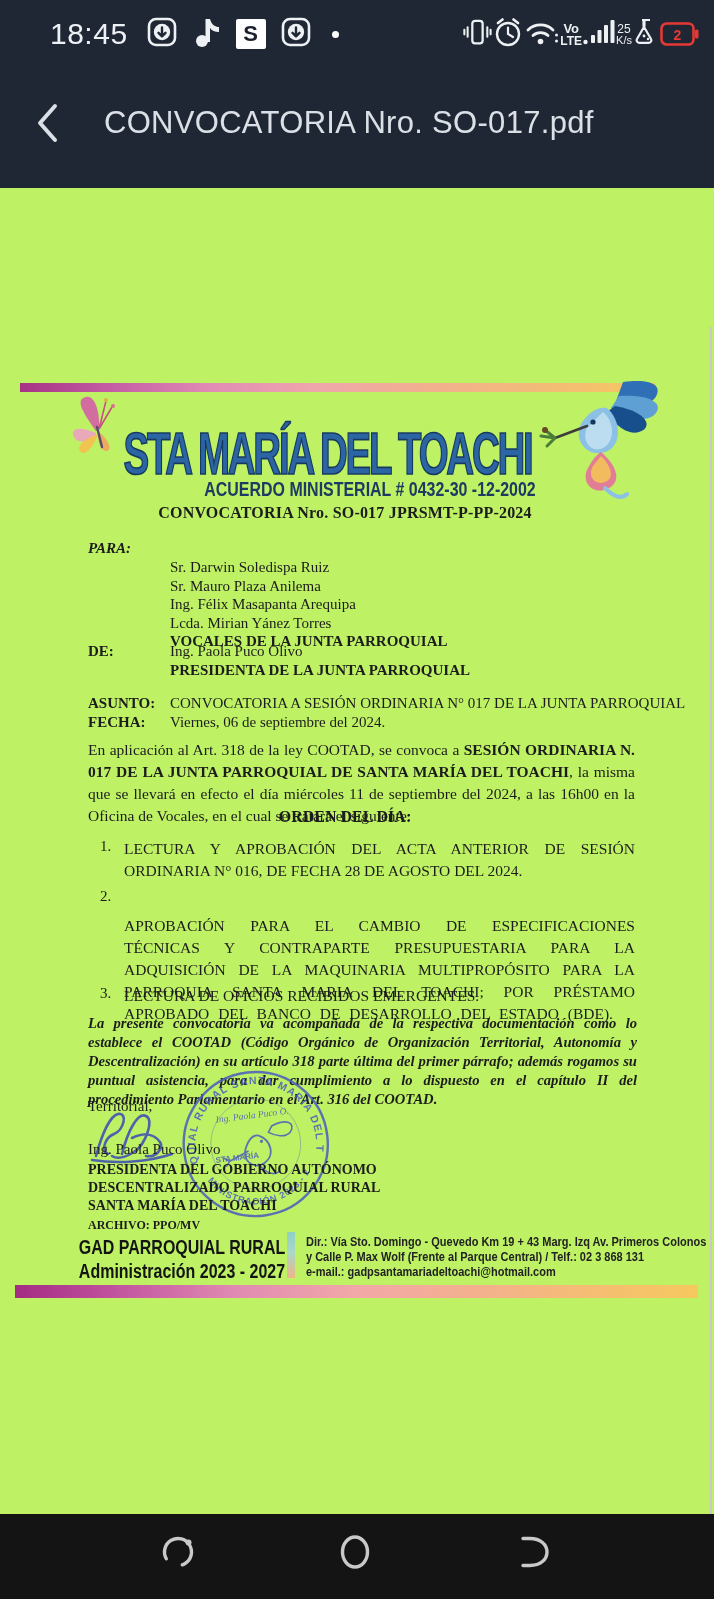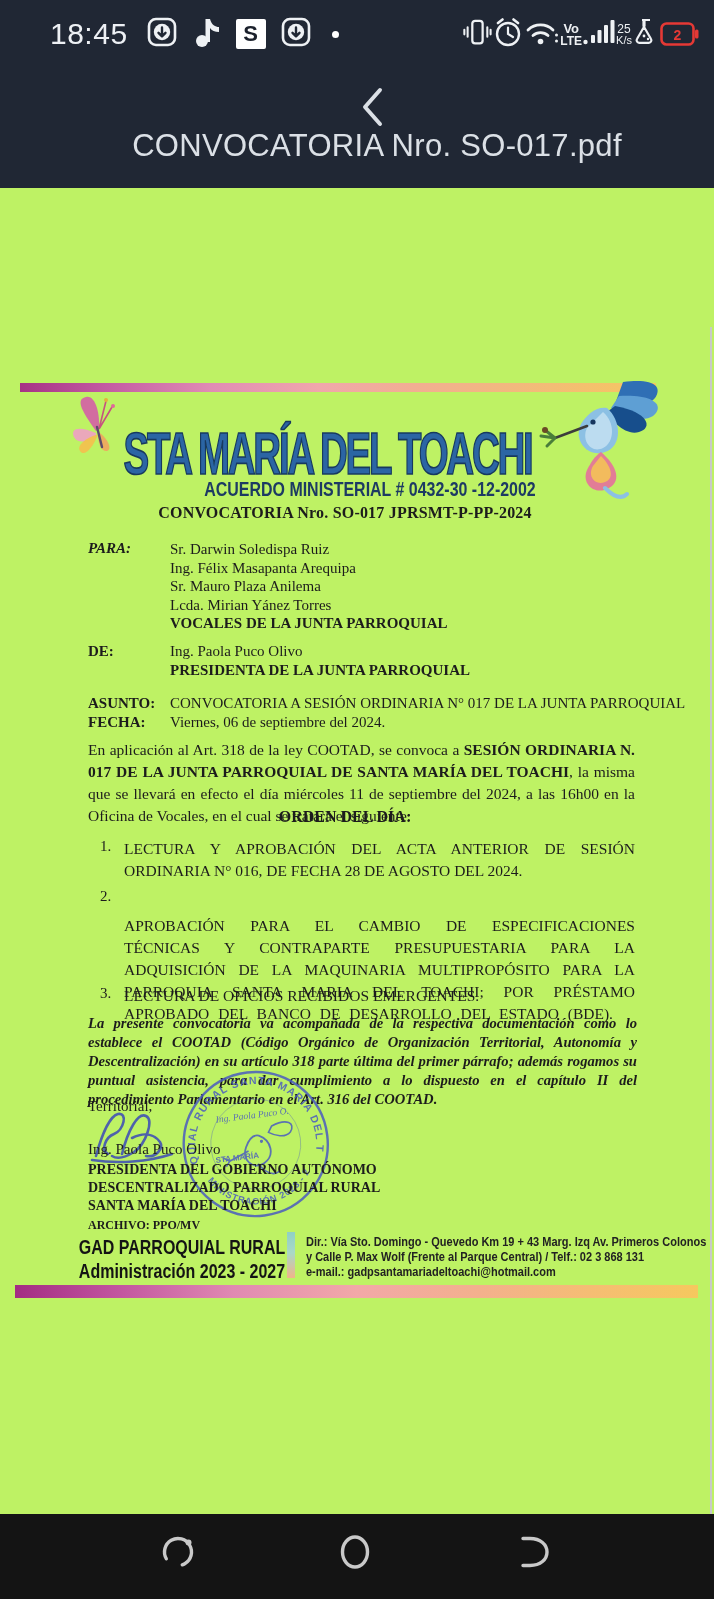--- a/index.html
+++ b/index.html
@@ -11,21 +11,21 @@
   .time{color:#edf0f4;font-size:30px;letter-spacing:0.5px;margin-left:36px;}
   .lgroup{display:flex;align-items:center;gap:14px;margin-left:18px;}
   .rgroup{display:flex;align-items:center;margin-left:auto;}
   .stack{display:flex;flex-direction:column;align-items:center;line-height:1;color:#eef1f4;font-weight:bold;}
   .stack .a{font-size:13px;} .stack .b{font-size:12px;}
   .stack.small .a{font-size:12px;font-weight:normal;} .stack.small .b{font-size:11px;font-weight:normal;}
   .s-app{width:30px;height:30px;background:#fff;color:#1b212c;font-weight:bold;font-size:22px;
          display:flex;align-items:center;justify-content:center;border-radius:2px;}
   .notif-dot{width:7px;height:7px;border-radius:50%;background:#fff;margin-left:6px;}
   .battery-wrap{position:relative;display:flex;align-items:center;}
-  .title-row{position:absolute;top:86px;left:0;right:0;height:74px;display:flex;align-items:center;flex-direction:column;}
+  .title-row{position:absolute;top:86px;left:0;right:0;height:74px;display:flex;align-items:center;}
   .back-btn{margin-left:30px;width:34px;height:44px;display:flex;align-items:center;justify-content:center;cursor:pointer;}
   .doc-title{margin-left:40px;color:#dbe0e6;font-size:31px;letter-spacing:0.3px;white-space:nowrap;}
   
   .doc{position:absolute;top:188px;left:0;width:714px;height:1326px;background:#bef264;color:#1c1c1c;
        font-family:"Liberation Serif",serif;}
   .abs{position:absolute;}
   .grad-top{left:20px;top:195px;width:636px;height:9px;
     background:linear-gradient(90deg,#a63285 0%,#c45ca3 14%,#e08cb4 30%,#f0a7ab 47%,#f2ae92 62%,#f2b97d 78%,#f6c75f 100%);}
   .grad-bottom{left:15px;top:1097px;width:683px;height:13px;
     background:linear-gradient(90deg,#a32c83 0%,#c2559f 15%,#e08ab2 32%,#f2a8a8 50%,#f3b08d 68%,#f5bd74 84%,#f6c85e 100%);}
@@ -186,24 +186,24 @@
         <path d="M98 80 C108 90 112 102 102 106 C92 110 84 100 90 90 Z" fill="#f4c257" opacity="0.9"></path>
         <path d="M102 112 C110 120 118 124 124 118" stroke="#8cc0e4" stroke-width="4" fill="none" stroke-linecap="round"></path>
       </svg>
     </div>
 
     <div class="abs logo-title">STA MARÍA DEL TOACHI</div>
     <div class="abs logo-sub">ACUERDO MINISTERIAL # 0432-30 -12-2002</div>
     <div class="abs doc-num">CONVOCATORIA Nro. SO-017 JPRSMT-P-PP-2024</div>
 
     <div class="abs lab" style="left:88px;top:352px;font-style:italic;">PARA:</div>
-    <div class="abs recips" style="left:170px;top:352px;">
+    <div class="abs recips" style="left:170px;top:370px;">
       <div class="line">Sr. Darwin Soledispa Ruiz</div>
+      <div class="line">Sr. Mauro Plaza Anilema</div>
       <div class="line">Ing. Félix Masapanta Arequipa</div>
-      <div class="line">Sr. Mauro Plaza Anilema</div>
       <div class="line">Lcda. Mirian Yánez Torres</div>
       <div class="line bold">VOCALES DE LA JUNTA PARROQUIAL</div>
     </div>
 
     <div class="abs lab" style="left:88px;top:455px;">DE:</div>
     <div class="abs val line" style="left:170px;top:455px;">Ing. Paola Puco Olivo</div>
     <div class="abs val line bold" style="left:170px;top:474px;">PRESIDENTA DE LA JUNTA PARROQUIAL</div>
 
     <div class="abs lab" style="left:88px;top:507px;">ASUNTO:</div>
     <div class="abs val line" style="left:170px;top:507px;">CONVOCATORIA A SESIÓN ORDINARIA N° 017 DE LA JUNTA PARROQUIAL</div>

